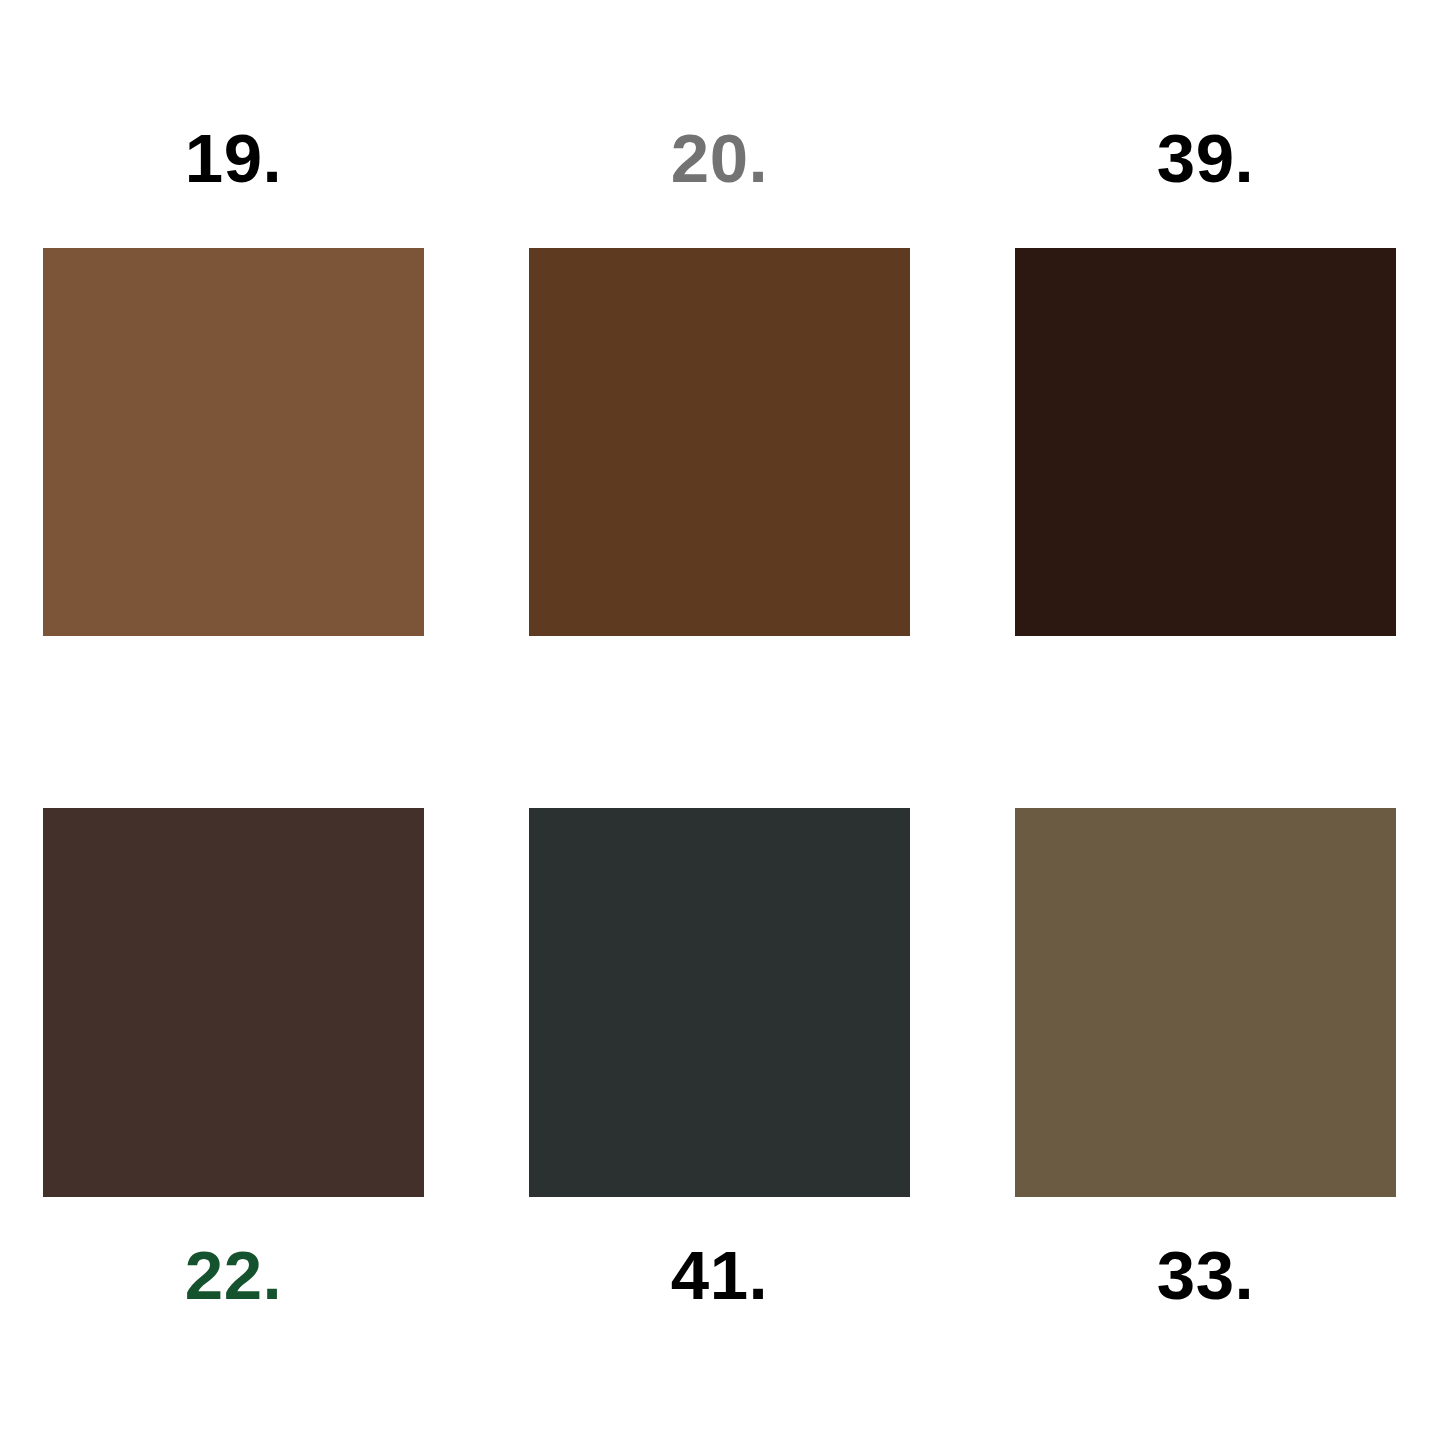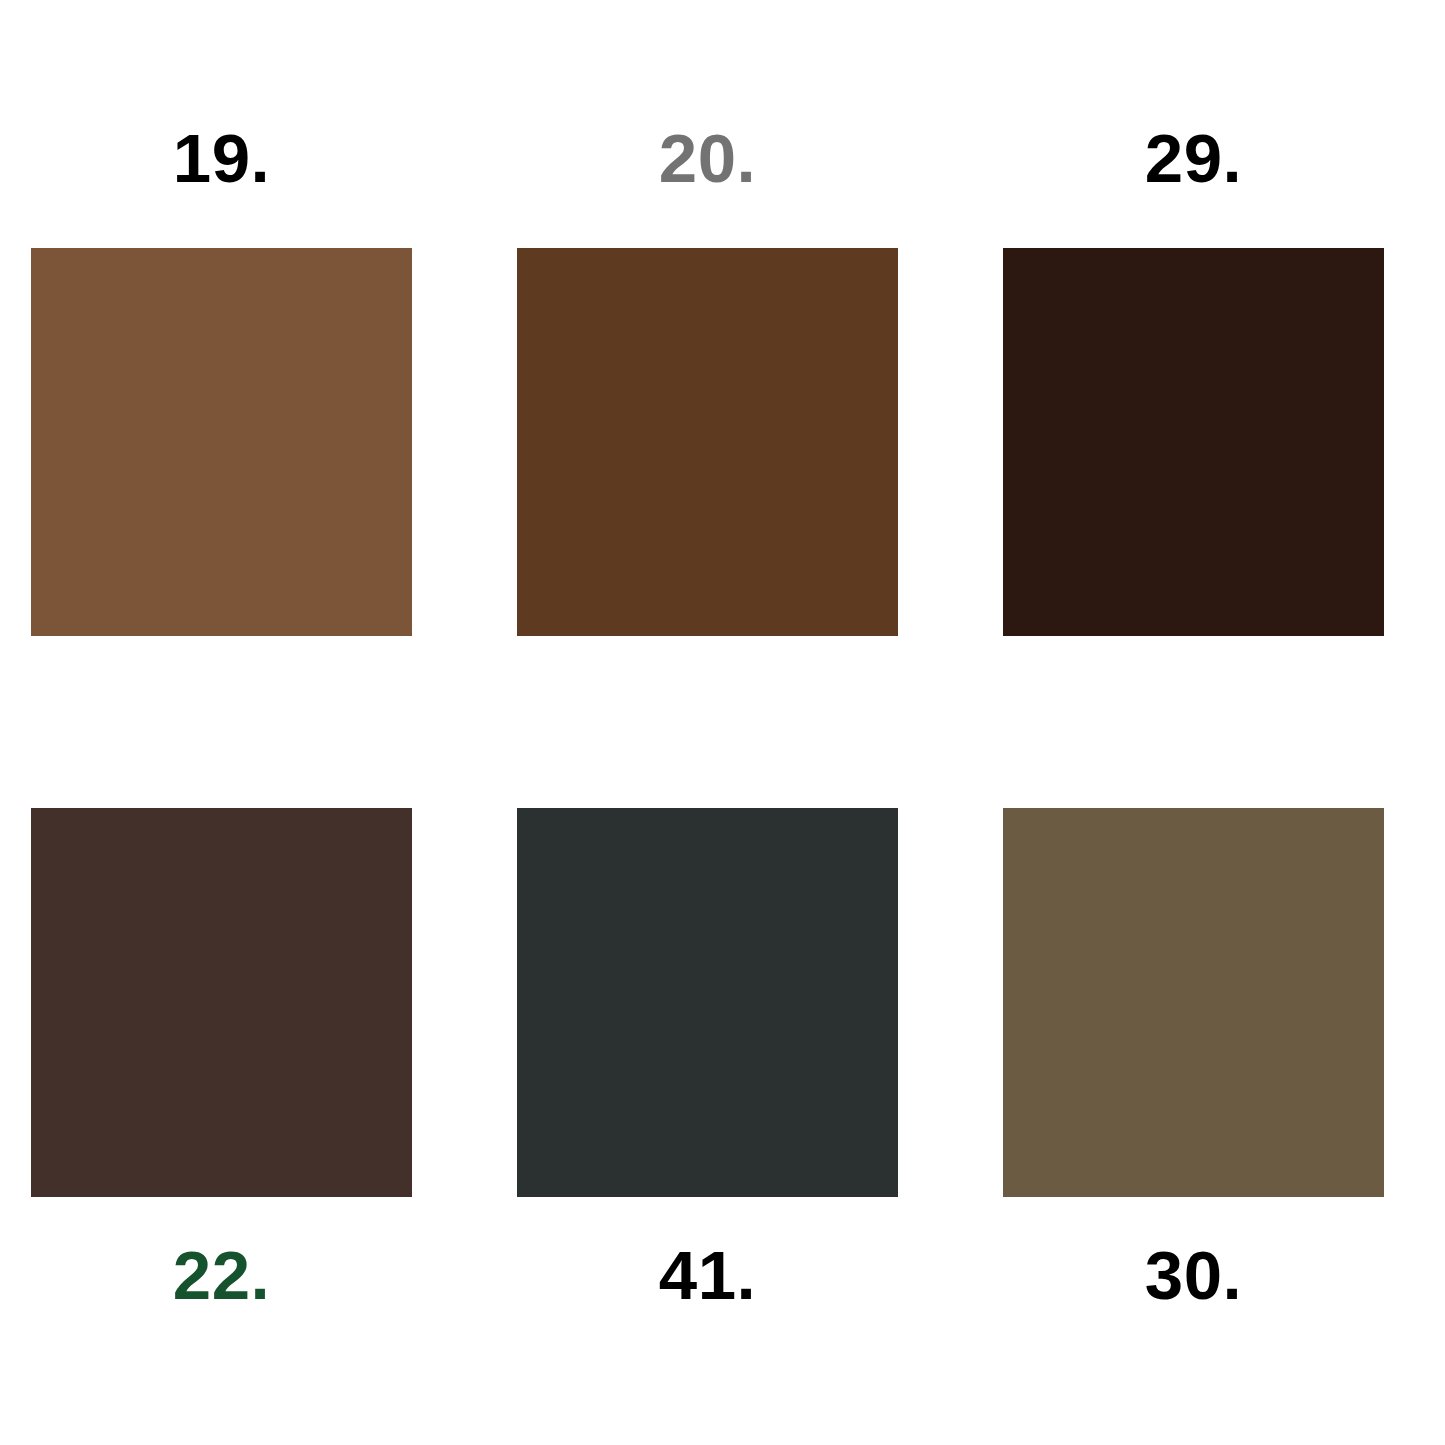--- a/index.html
+++ b/index.html
@@ -18,21 +18,21 @@
   .palette-sheet {
     position: relative;
     width: 1445px;
     height: 1445px;
     background: #ffffff;
   }
 
   
   .swatch-grid {
     position: absolute;
-    left: 31px;
+    left: 43px;
     top: 106px;
     width: 1353px;
     height: 1253px;
     display: grid;
     grid-template-columns: 381px 105px 381px 105px 381px;
     grid-template-rows: 142px 388px 172px 389px 162px;
   }
 
   .cell {
     position: relative;
@@ -75,21 +75,21 @@
   .col-3 { grid-column: 5; }
 </style>
 </head>
 <body>
 
 <div class="palette-sheet" style="background-color: rgb(255, 255, 255);">
   <div class="swatch-grid">
 
     <div class="cell label label-top col-1" style="color: rgb(0, 0, 0);">19.</div>
     <div class="cell label label-top col-2" style="color: #737373; text-align: right;">20.</div>
-    <div class="cell label label-top col-3" style="color: rgb(0, 0, 0);">29.</div>
+    <div class="cell label label-top col-3" style="color: rgb(0, 0, 0);">39.</div>
 
     <div class="cell swatch-row-top col-1">
       <div class="swatch" style="background-color: rgb(124, 85, 56);"></div>
     </div>
     <div class="cell swatch-row-top col-2">
       <div class="swatch" style="background-color: rgb(93, 58, 32);"></div>
     </div>
     <div class="cell swatch-row-top col-3">
       <div class="swatch" style="background-color: rgb(44, 24, 17);"></div>
     </div>
@@ -99,16 +99,16 @@
     </div>
     <div class="cell swatch-row-bottom col-2">
       <div class="swatch" style="background-color: rgb(43, 49, 49);"></div>
     </div>
     <div class="cell swatch-row-bottom col-3">
       <div class="swatch" style="background-color: rgb(107, 91, 67);"></div>
     </div>
 
     <div class="cell label label-bottom col-1" style="color: #14532d;">22.</div>
     <div class="cell label label-bottom col-2" style="color: rgb(0, 0, 0);">41.</div>
-    <div class="cell label label-bottom col-3" style="color: rgb(0, 0, 0);">30.</div>
+    <div class="cell label label-bottom col-3" style="color: rgb(0, 0, 0);">33.</div>
 
   </div>
 </div>
 
 </body></html>

